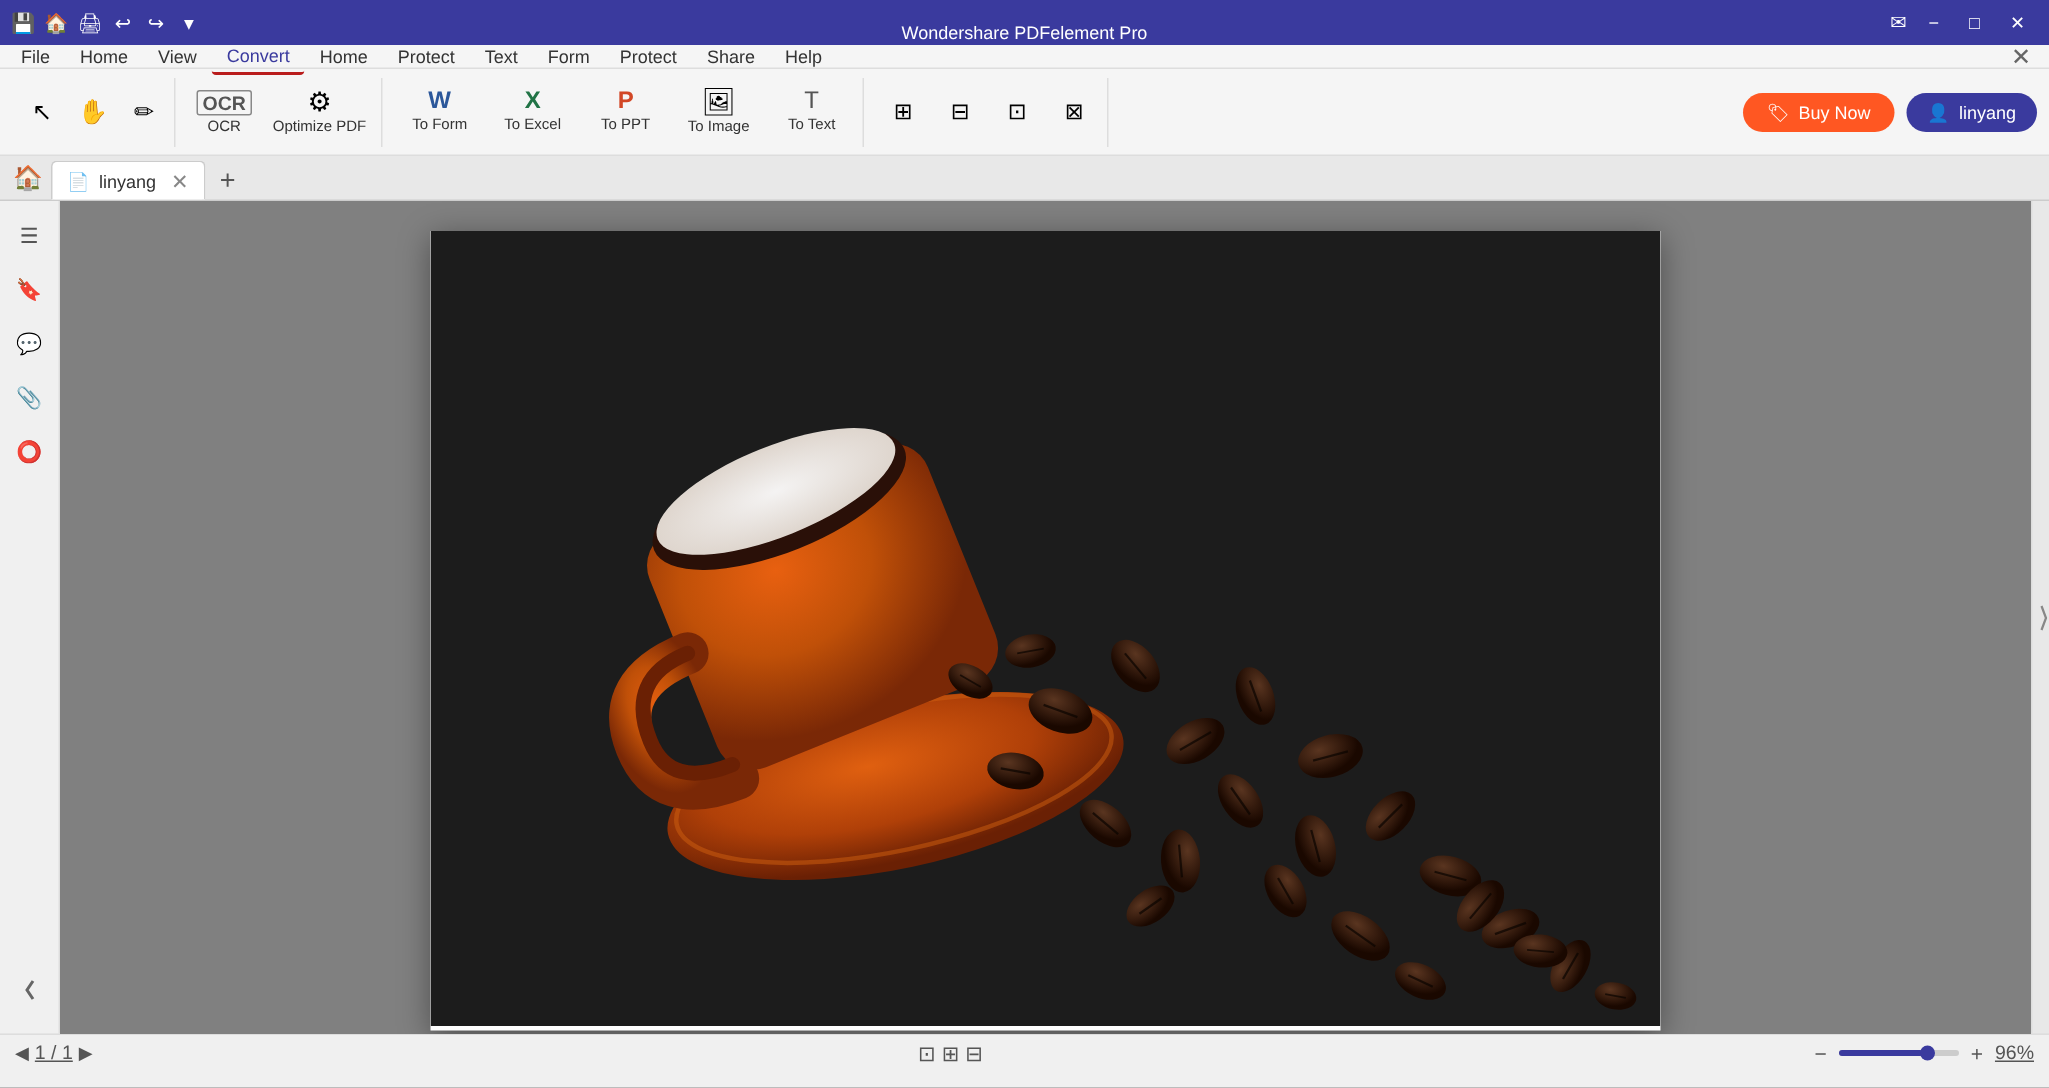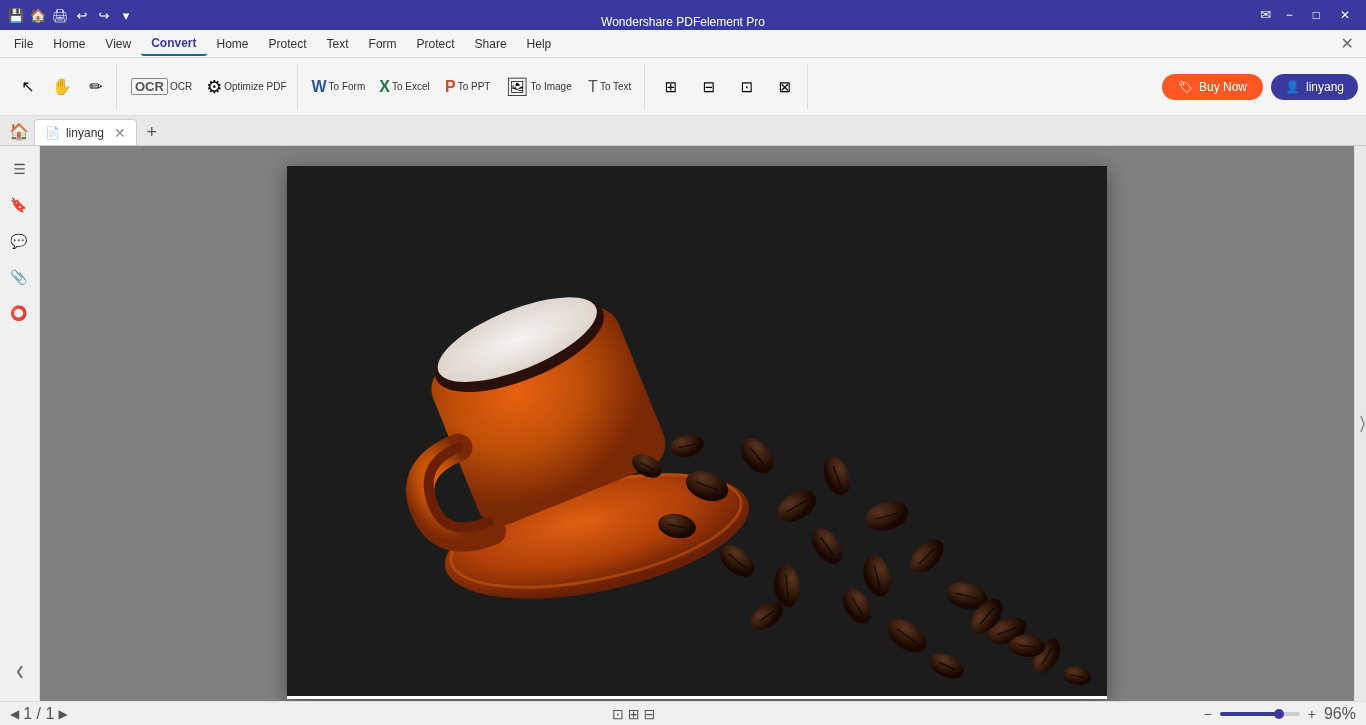--- a/index.html
+++ b/index.html
@@ -16,37 +16,37 @@
       color: white;
     }
     #title-bar .win-controls { display: flex; gap: 4px; }
     #title-bar .win-btn { background: none; border: none; color: white; cursor: pointer; font-size: 12px; padding: 2px 8px; }
     .title-icons { display: flex; gap: 6px; align-items: center; }
     .title-icon { width: 16px; height: 16px; display: flex; align-items: center; justify-content: center; color: white; font-size: 13px; cursor: pointer; }
 
     
     #menu-bar {
       background: #f5f5f5;
-      height: 28px;
+      height: 16px;
       display: flex;
       align-items: center;
       padding: 0 4px;
       border-bottom: 1px solid #ddd;
     }
     .menu-item {
       padding: 4px 10px;
       cursor: pointer;
       font-size: 12px;
       color: #333;
       border-radius: 3px;
     }
     .menu-item.active {
       color: #3a3a9e;
-      border-bottom: 2px solid #0369a1;
-      font-weight: 700;
+      border-bottom: 2px solid #b91c1c;
+      font-weight: 400;
     }
     #menu-bar .close-btn {
       margin-left: auto;
       background: none;
       border: none;
       font-size: 16px;
       cursor: pointer;
       color: #666;
       padding: 0 8px;
     }
@@ -65,20 +65,21 @@
       display: flex;
       align-items: center;
       gap: 2px;
       padding: 0 4px;
       border-right: 1px solid #ddd;
       height: 46px;
     }
     .tool-group:last-of-type { border-right: none; }
     .tool-btn {
       display: flex;
+      flex-direction: column;
       align-items: center;
       justify-content: center;
       cursor: pointer;
       padding: 4px 6px;
       border-radius: 4px;
       min-width: 36px;
       height: 44px;
       gap: 2px;
       background: none;
       border: none;
@@ -240,21 +241,21 @@
     
     #status-bar {
       background: #f0f0f0;
       height: 24px;
       display: flex;
       align-items: center;
       padding: 0 10px;
       border-top: 1px solid #ddd;
       gap: 8px;
     }
-    .status-item { font-size: 16px; color: #555; }
+    .status-item { font-size: 13px; color: #555; text-decoration: underline; }
     .zoom-controls { margin-left: auto; display: flex; align-items: center; gap: 4px; }
     .zoom-btn { background: none; border: none; cursor: pointer; font-size: 14px; color: #555; padding: 0 4px; }
     .zoom-slider {
       width: 80px;
       height: 4px;
       background: #ccc;
       border-radius: 2px;
       position: relative;
     }
     .zoom-slider-fill {

